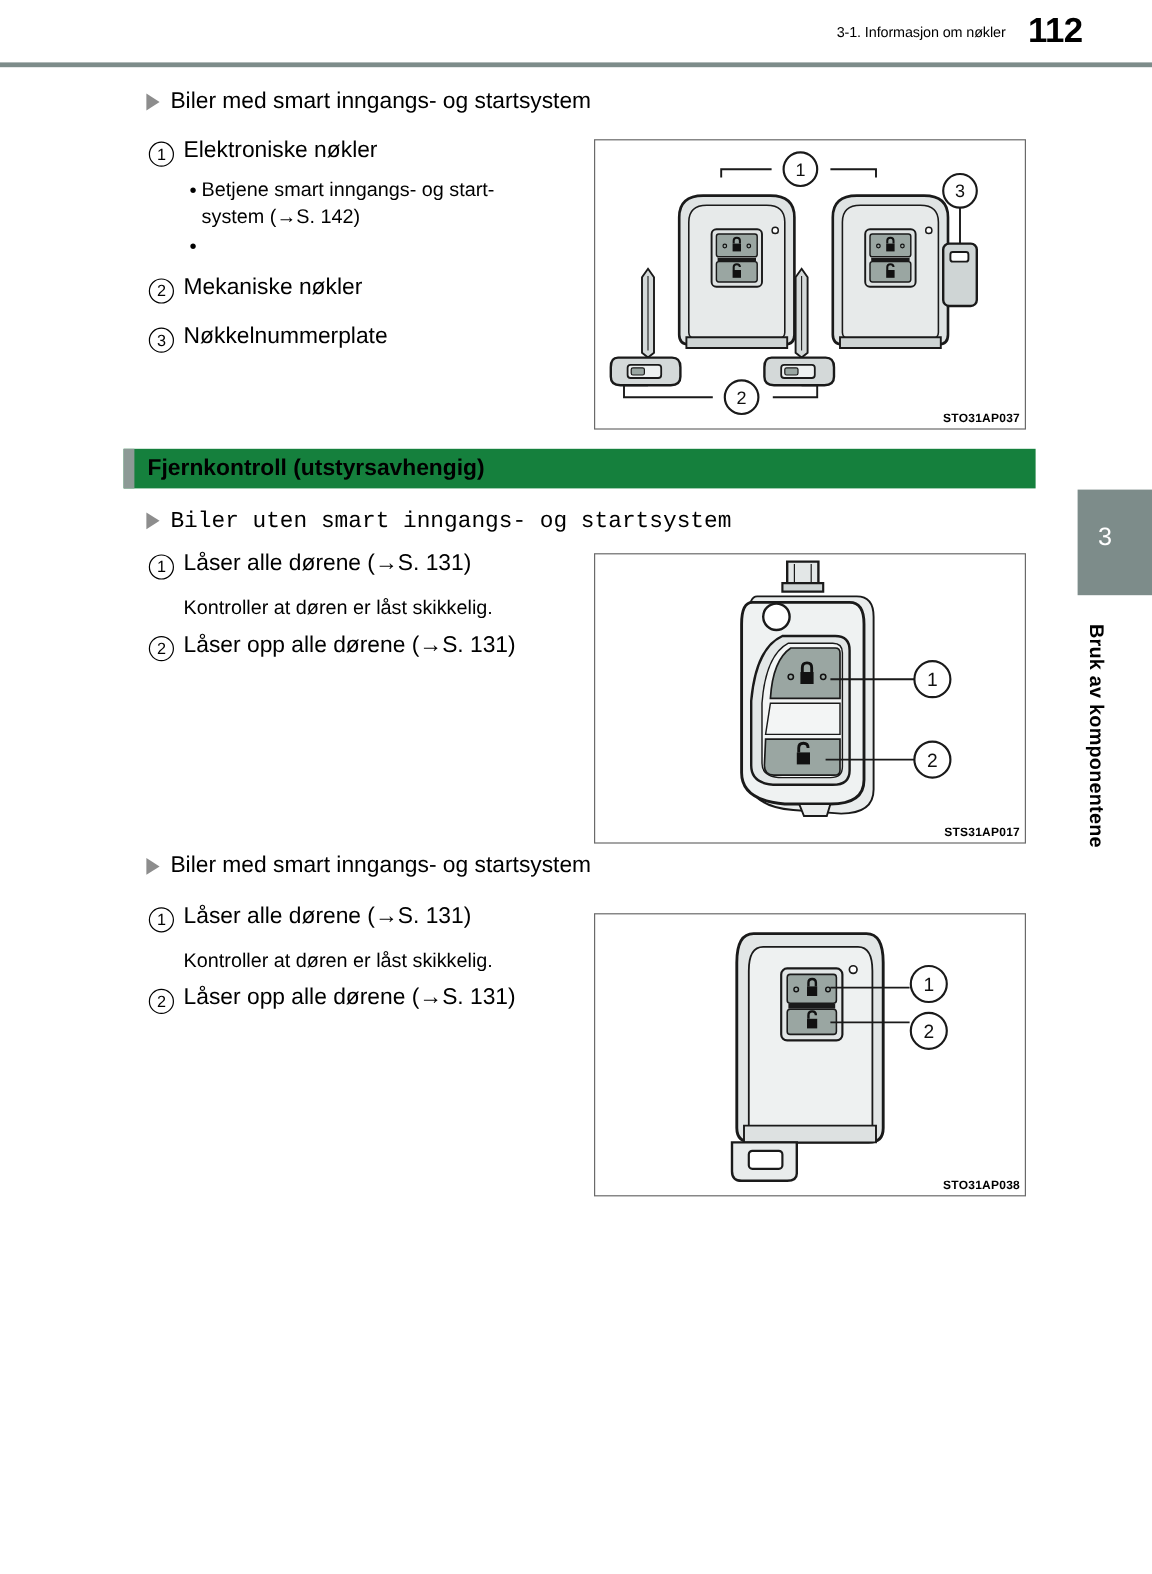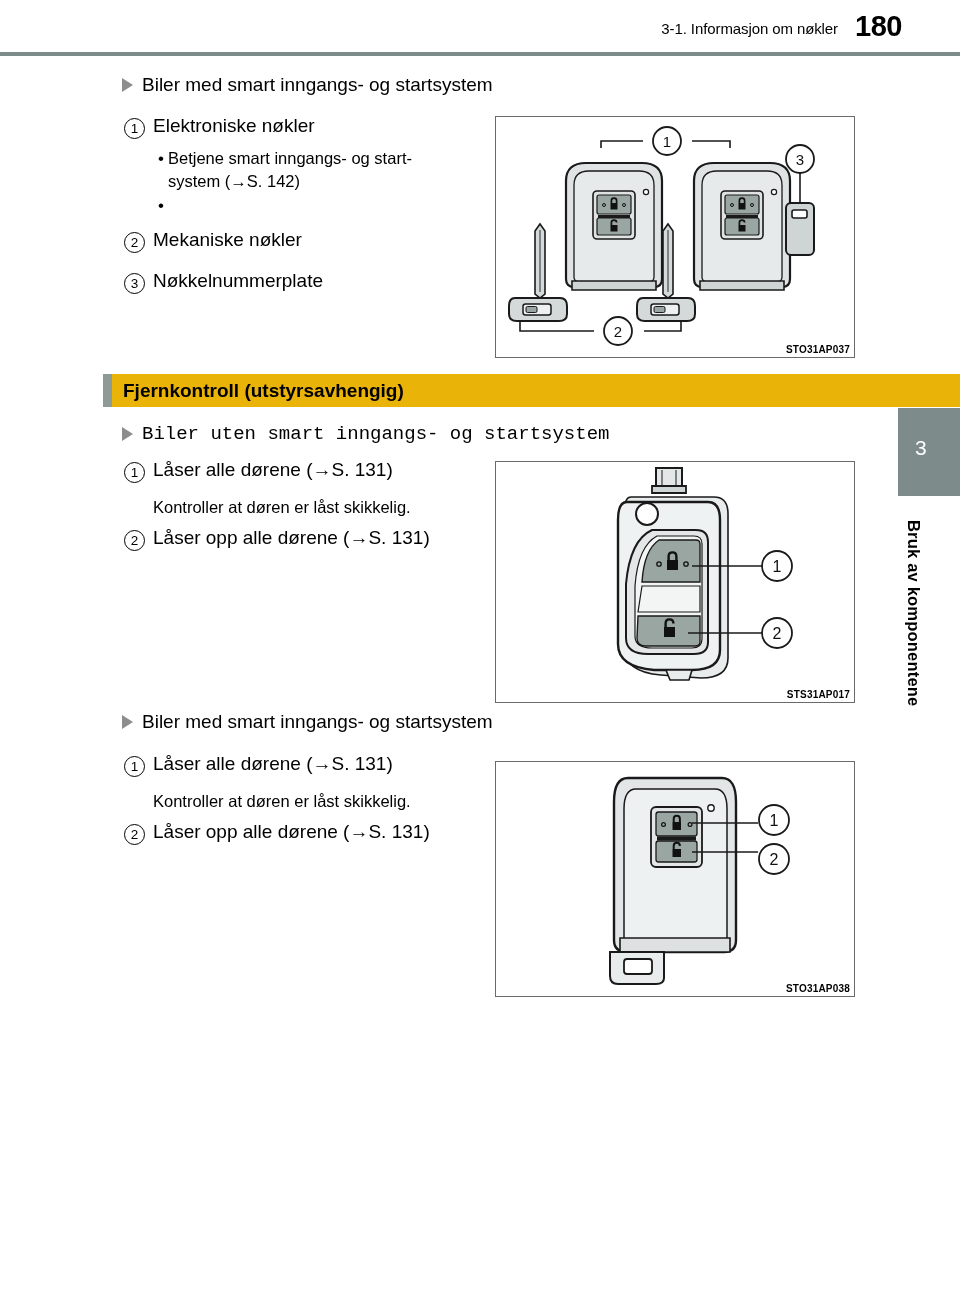--- a/index.html
+++ b/index.html
@@ -11,21 +11,21 @@
     overflow: hidden;
   }
   .page { position: relative; width: 960px; height: 1312px; }
 
   
   .run-head {
     position: absolute; left: 0; top: 0; width: 960px; height: 52px;
   }
   .run-head-title {
     position: absolute; right: 122px; top: 20px;
-    font-size: 15px; letter-spacing: -0.1px; white-space: nowrap;
+    font-size: 12px; letter-spacing: -0.1px; white-space: nowrap;
   }
   .run-head-page {
     position: absolute; right: 58px; top: 10px;
     font-size: 29px; font-weight: bold; letter-spacing: -0.5px;
   }
   .head-rule {
     position: absolute; left: 0; top: 52px; width: 960px; height: 4px;
     background: #7d8c8a;
   }
 
@@ -100,40 +100,40 @@
   .fig svg { display: block; }
 
   
   .watermark {
     position: absolute; left: 0; top: 1266px; width: 960px;
     text-align: center; color: #a9a9a9; font-size: 22px; letter-spacing: 0.4px;
   }
 
   
   .sec-bar {
-    position: absolute; left: 103px; top: 374px; width: 857px; height: 33px;
-    background: #eab308;
+    position: absolute; left: 103px; top: 374px; width: 760px; height: 33px;
+    background: #15803d;
   }
   .sec-bar-accent {
     position: absolute; left: 0; top: 0; width: 9px; height: 33px;
     background: #8d9a96;
   }
   .sec-bar-title {
     position: absolute; left: 20px; top: 6px;
     font-size: 19px; font-weight: bold; white-space: nowrap;
   }
 </style>
 </head>
 <body>
 
 <div class="page">
 
   <div class="run-head">
     <div class="run-head-title">3-1. Informasjon om nøkler</div>
-    <div class="run-head-page">180</div>
+    <div class="run-head-page">112</div>
   </div>
   <div class="head-rule"></div>
 
   <div class="side-tab">
     <div class="side-tab-num">3</div>
   </div>
   <div class="side-label">
     <span>Bruk av komponentene</span>
   </div>
 

